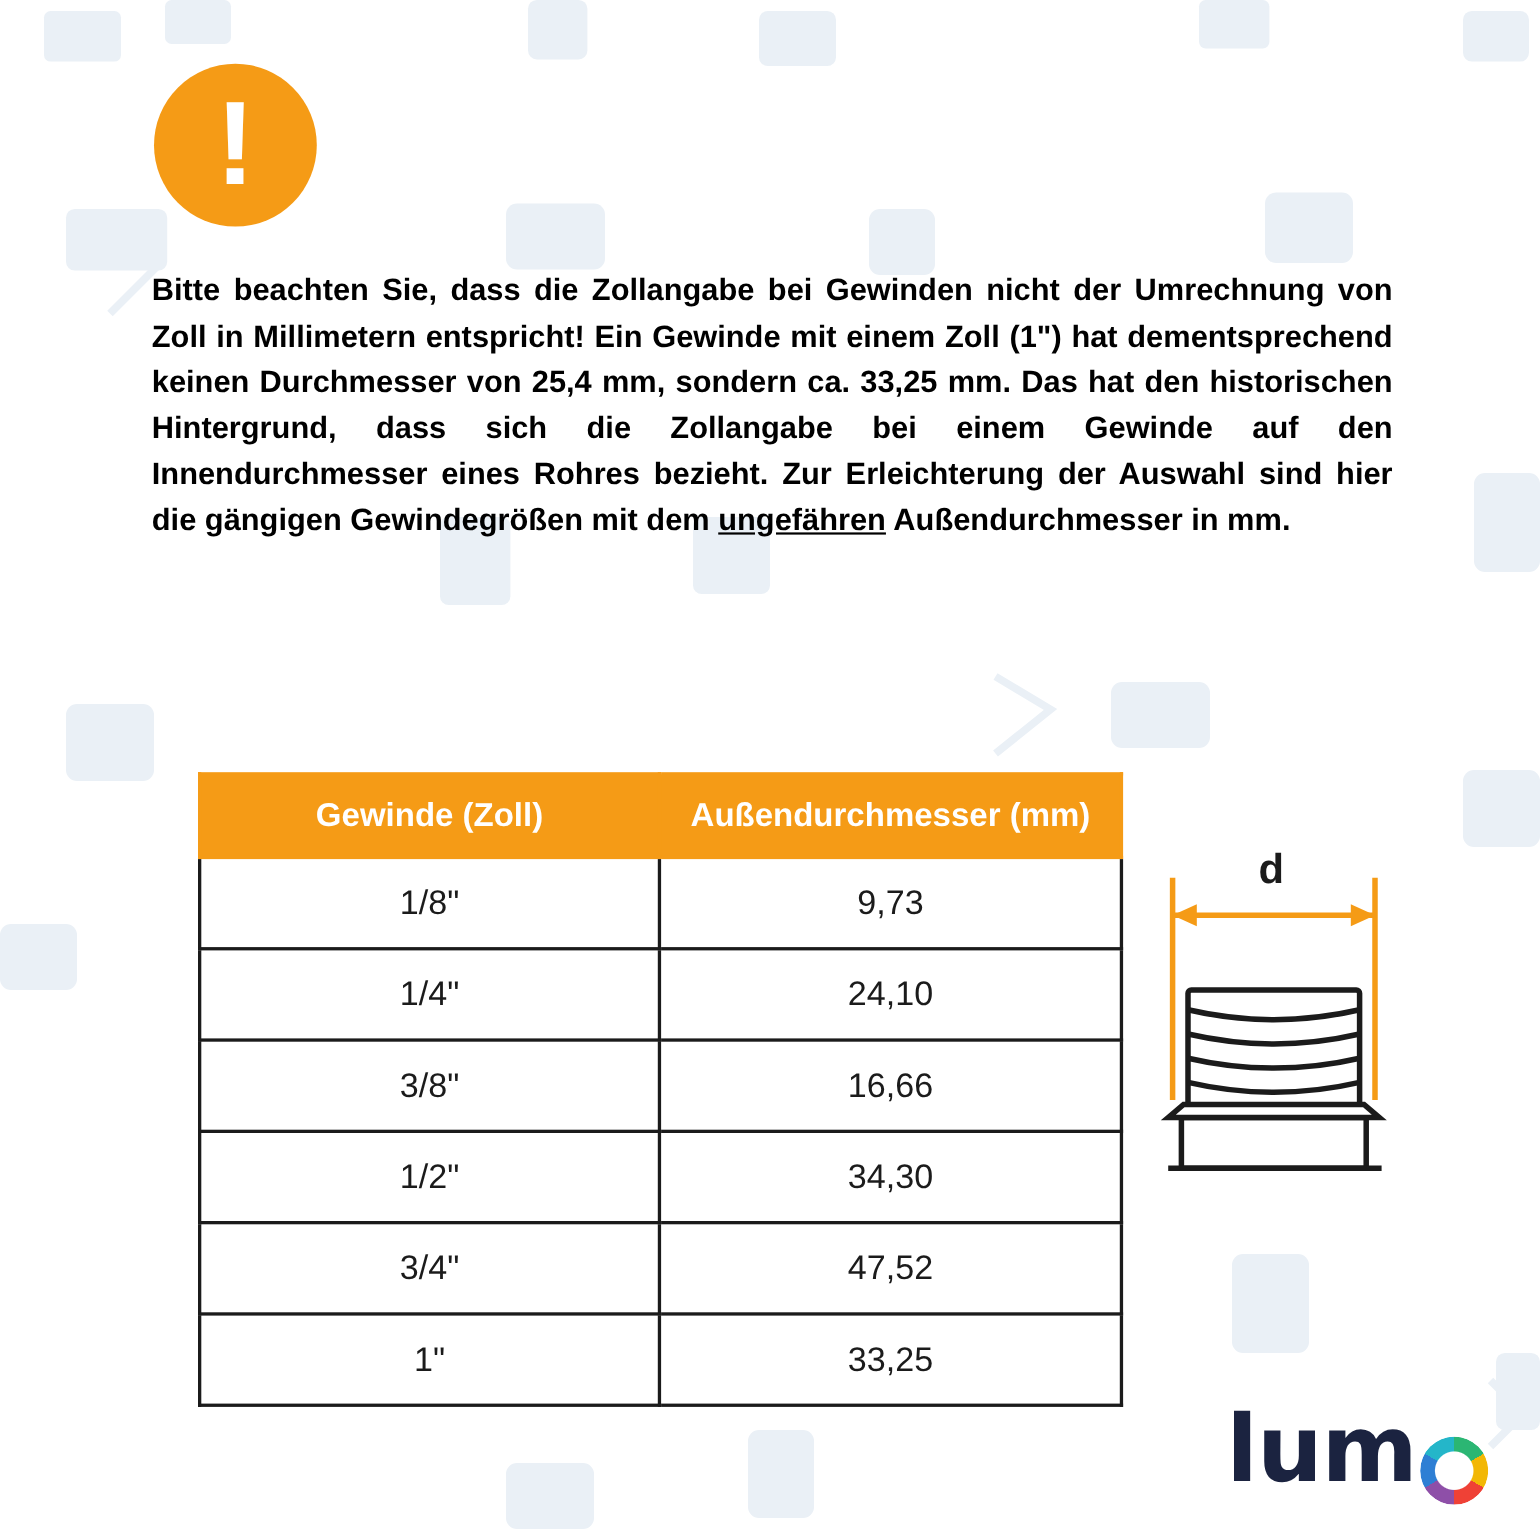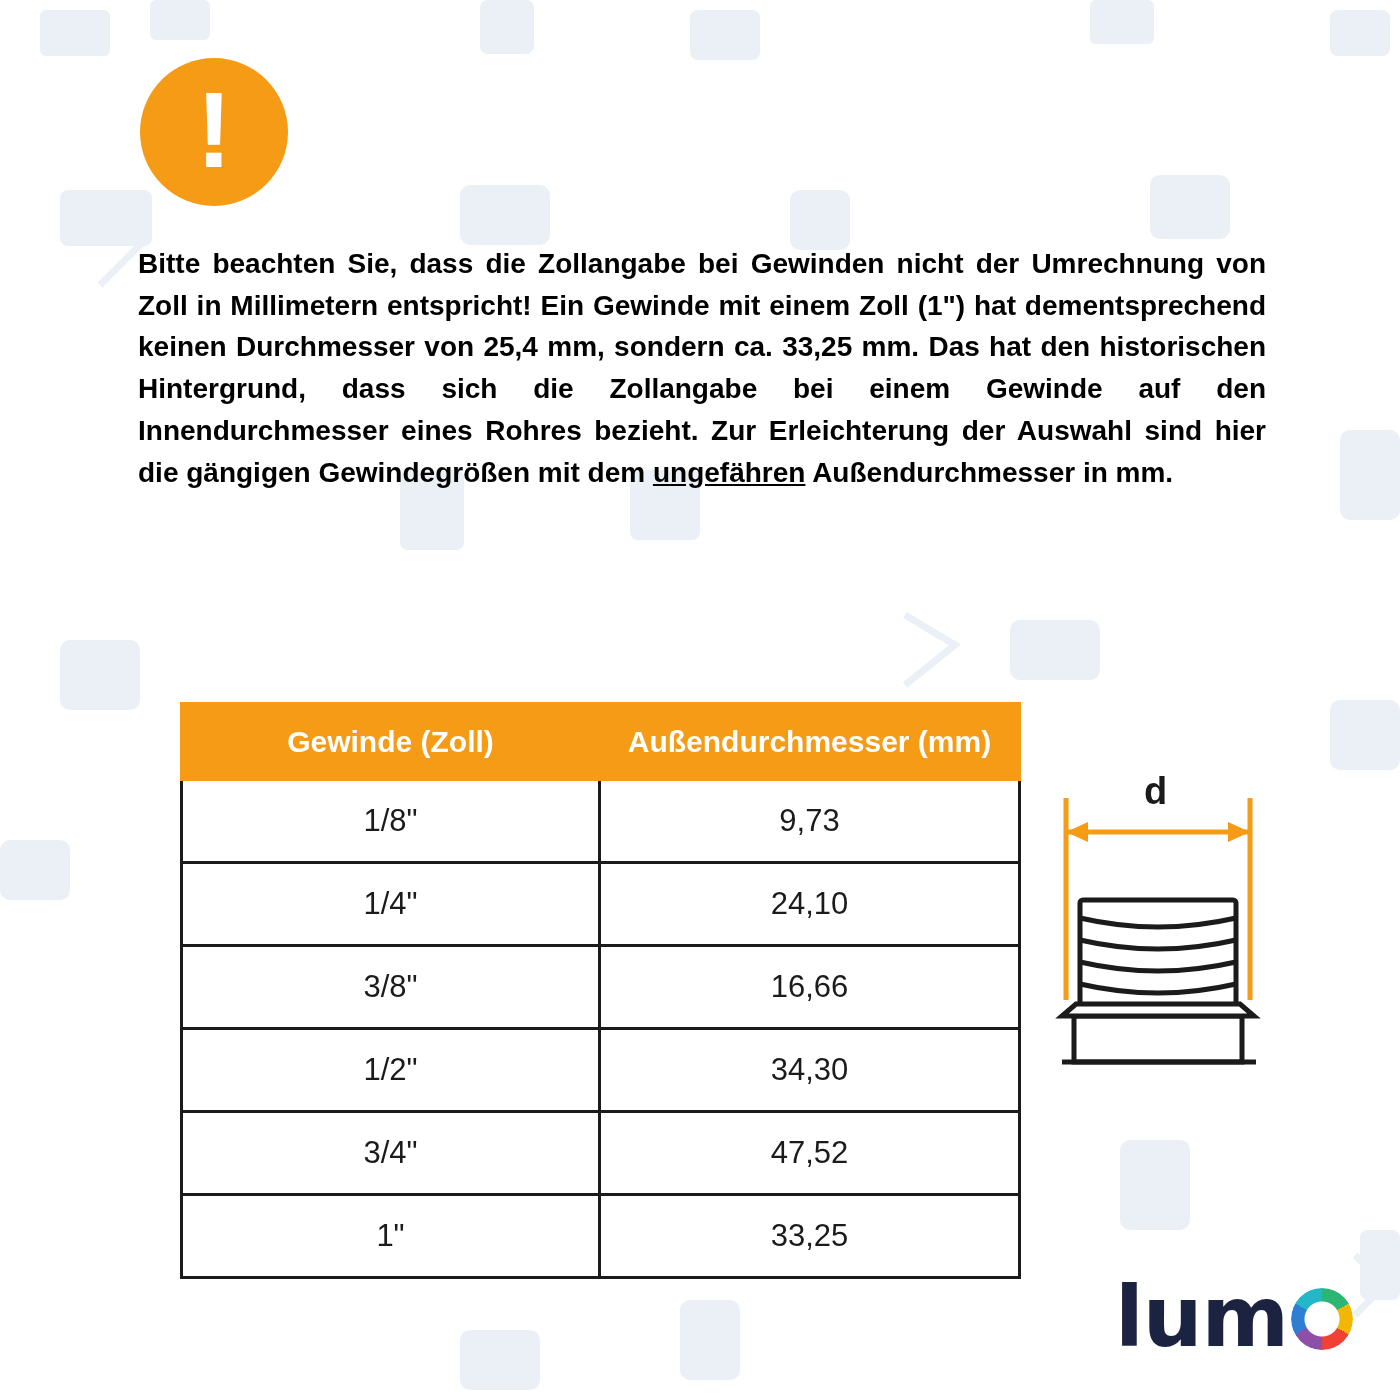--- a/index.html
+++ b/index.html
@@ -129,21 +129,21 @@
     font-weight: bold;
     color: #1b1b1b;
   }
 
   
   #logo {
     position: absolute;
     right: 44px;
     bottom: 34px;
     display: flex;
-    align-items: center;
+    align-items: flex-end;
     font-size: 84px;
     font-weight: bold;
     letter-spacing: -1px;
     color: #1b2340;
     font-family: "DejaVu Sans", sans-serif;
   }
   #logo .lum { color: #1b2340; }
   #logo .nic { color: #1b2340; }
   #logo .ring {
     display: inline-block;

